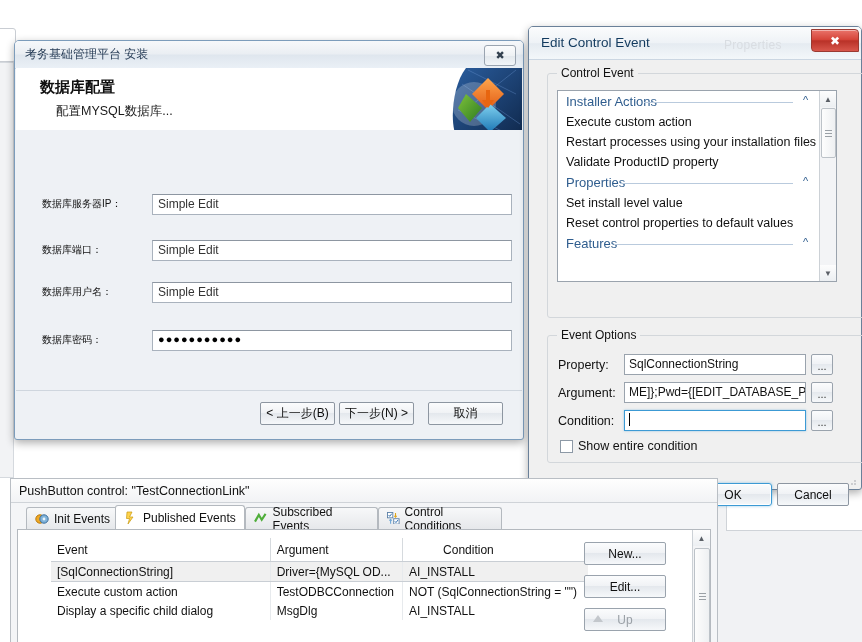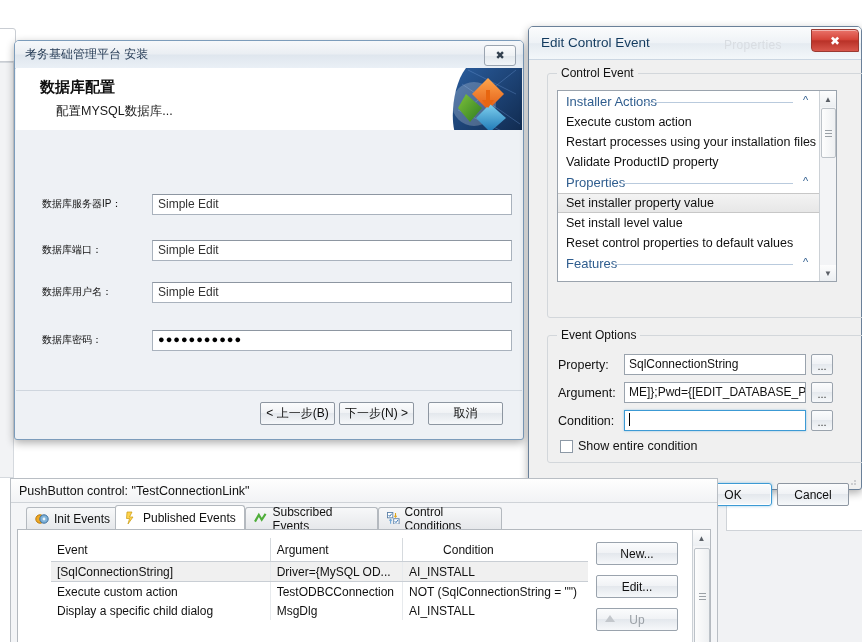--- a/index.html
+++ b/index.html
@@ -235,21 +235,21 @@
   }
   table.grid tr.sel td {
     background:#f0f0f0; border-top:1px solid #c9ced4; border-bottom:1px solid #c9ced4;
   }
   .side-btns { position:absolute; right:42px; top:0; width:84px; }
   .sbtn {
     position:absolute; width:82px; height:23px;
     border:1px solid #9aa3ad; border-radius:2px;
     background: linear-gradient(to bottom,#fbfcfd 0%,#f0f2f5 48%,#e4e8ed 50%,#f6f8fa 100%);
     display:flex; align-items:center; justify-content:center;
-    font-size:12px; color:#111; box-sizing:border-box;margin-left:12px;
+    font-size:12px; color:#111; box-sizing:border-box;
   }
   .sbtn.disabled { color:#9aa0a6; }
   .up-arrow { position:absolute; left:8px; top:6px; width:0;height:0;
     border-left:5px solid transparent;border-right:5px solid transparent;
     border-bottom:7px solid #c3c7cc;}
 </style>
 </head>
 <body>
 
 <div id="root">
@@ -345,21 +345,20 @@
             <span class="chev">^</span>
           </div>
           <div class="lb-item">Execute custom action</div>
           <div class="lb-item">Restart processes using your installation files</div>
           <div class="lb-item">Validate ProductID property</div>
           <div class="lb-section">
             <span>Properties</span>
             <span class="rule" style="left:62px;"></span>
             <span class="chev">^</span>
           </div>
-          <div class="lb-item sel">Set installer property value</div>
           <div class="lb-item">Set install level value</div>
           <div class="lb-item">Reset control properties to default values</div>
           <div class="lb-section">
             <span>Features</span>
             <span class="rule" style="left:56px;"></span>
             <span class="chev">^</span>
           </div>
         </div>
 
         <div class="vscroll" style="right:0; top:0; bottom:0;">

